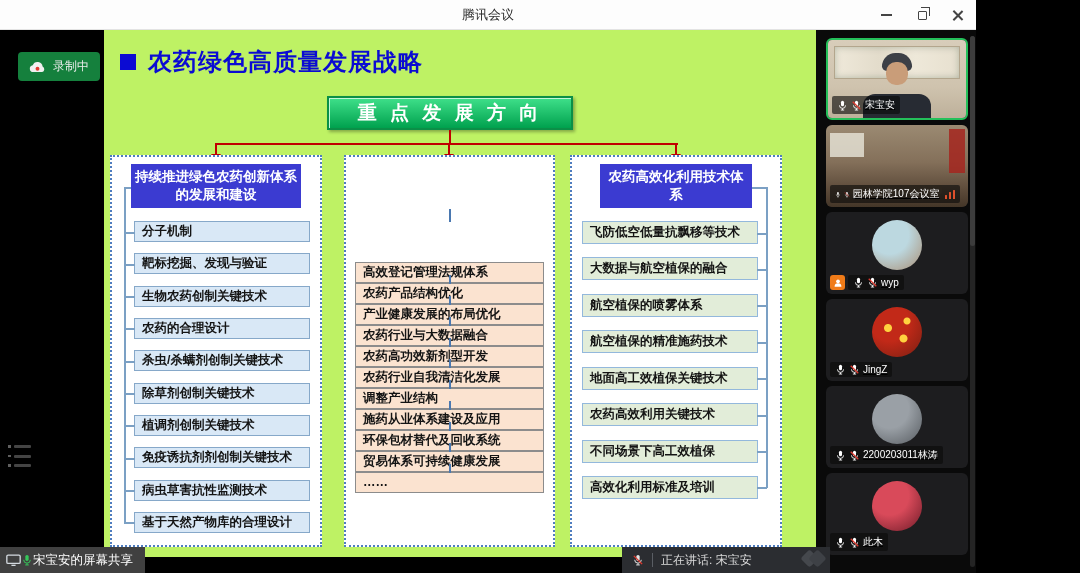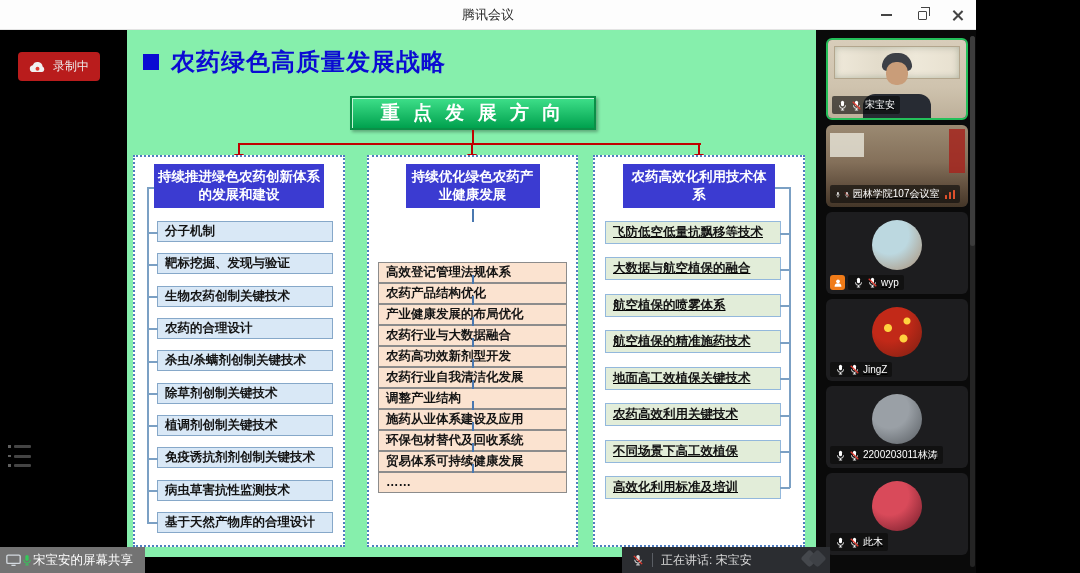--- a/index.html
+++ b/index.html
@@ -16,23 +16,23 @@
   .ic-min { width:11px; height:2px; background:#444; }
   .ic-restore { width:9px; height:9px; border:1.5px solid #444; border-radius:1px; position:relative; }
   .ic-restore::before { content:""; position:absolute; top:-4.5px; left:2.5px; width:8px; height:8px;
                         border-top:1.5px solid #444; border-right:1.5px solid #444; }
   .ic-close { position:relative; width:12px; height:12px; }
   .ic-close::before,.ic-close::after { content:""; position:absolute; left:5px; top:0; width:1.8px; height:13px; background:#444; }
   .ic-close::before { transform:rotate(45deg); } .ic-close::after { transform:rotate(-45deg); }
 
   
   .stage { position:absolute; inset:30px 0 0 0; background:#000; }
-  .slide { position:absolute; left:127px; top:0; width:813px; height:527px; background:#86efac; z-index:1; }
-
-  .rec-pill { position:absolute; left:18px; top:22px; background:#b91c1c; border-radius:4px;
+  .slide { position:absolute; left:104px; top:0; width:813px; height:527px; background:#bef264; z-index:1; }
+
+  .rec-pill { position:absolute; left:18px; top:22px; background:#15803d; border-radius:4px;
               padding:6px 11px; display:flex; align-items:center; gap:7px; z-index:5; }
   .rec-pill span { color:#ececec; font-size:12px; }
 
   .agenda { position:absolute; left:8px; top:415px; width:26px; height:22px; display:flex;
             flex-direction:column; justify-content:space-between; z-index:5; opacity:.8; }
   .agenda .row { display:flex; align-items:center; gap:3px; }
   .agenda .dot { width:2.5px; height:2.5px; background:#777; }
   .agenda .bar { width:17px; height:3px; background:#555; border-radius:1px; }
 
   
@@ -66,42 +66,42 @@
                 background:var(--header-blue); color:#fff; font-weight:bold; font-size:13.5px;
                 line-height:1.32; text-align:center; }
   .col1 .col-header { width:170px; }
   .col2 .col-header { width:134px; }
   .col3 .col-header { width:152px; }
 
   .items { position:absolute; left:0; right:0; top:64px; bottom:12px; display:flex;
            flex-direction:column; justify-content:space-between; }
   .col1 .items { left:22px; right:10px; }
   .col2 .items { left:9px;  right:9px;justify-content:center; }
-  .col3 .items { left:10px; right:22px; bottom:46px;text-decoration:underline; }
+  .col3 .items { left:10px; right:22px; bottom:46px; }
 
   .item { position:relative; height:21px; display:flex; align-items:center; padding:0 7px;
           font-size:12.5px; font-weight:bold; color:#141414; white-space:nowrap; border:1px solid #888; }
   .col3 .item { height:23px; }
   .col1 .item { background:var(--col1-item-bg); border-color:var(--col1-item-border); }
   .col2 .item { background:var(--col2-item-bg); border-color:var(--col2-item-border); }
   .col3 .item { background:var(--col3-item-bg); border-color:var(--col3-item-border); }
   .col1 .item::before { content:""; position:absolute; left:-10px; top:50%; width:10px; height:2px; background:#7ba0c4; }
   .col3 .item::after  { content:""; position:absolute; right:-10px; top:50%; width:10px; height:2px; background:#7ba0c4; }
   .col2 .item + .item::before { content:""; position:absolute; left:50%; top:-9px; width:2px; height:9px;
                                 background:#4a78b0; transform:translateX(-50%); }
   .conn-a,.conn-b { display:none; }
   .col1 .conn-a { display:block; position:absolute; left:12px; top:30px; width:12px; height:2px; background:#7ba0c4; }
   .col1 .conn-b { display:block; position:absolute; left:12px; top:30px; bottom:21px; width:2px; background:#7ba0c4; }
   .col2 .conn-a { display:block; position:absolute; left:50%; top:52px; width:2px; height:13px;
                   background:#4a78b0; transform:translateX(-50%); }
   .col3 .conn-a { display:block; position:absolute; right:12px; top:30px; width:20px; height:2px; background:#7ba0c4; }
   .col3 .conn-b { display:block; position:absolute; right:12px; top:30px; bottom:57px; width:2px; background:#7ba0c4; }
 
   
-  .share-pill { position:absolute; left:0; top:517px; height:26px; background:#737373; z-index:6;
+  .share-pill { position:absolute; left:0; top:517px; height:26px; background:#404040; z-index:6;
                 display:flex; align-items:center; padding:0 12px 0 6px; }
   .share-pill span { color:#fff; font-size:12.5px; }
   .speaking-toast { position:absolute; left:622px; top:517px; width:208px; height:26px; background:#2b2d31; z-index:6;
                     display:flex; align-items:center; gap:8px; padding:0 10px; }
   .speaking-toast .divider { width:1px; height:14px; background:#5a5e64; }
   .speaking-toast span { color:#dcdcdc; font-size:12px; white-space:nowrap; }
   .logo-diamonds { position:absolute; right:6px; top:5px; display:flex; }
   .diamond { width:13px; height:13px; background:#45484d; border-radius:3px; transform:rotate(45deg); }
   .diamond + .diamond { margin-left:-5px; background:#3e4146; }
 
@@ -226,21 +226,20 @@
               <div class="item">农药的合理设计</div>
               <div class="item">杀虫/杀螨剂创制关键技术</div>
               <div class="item">除草剂创制关键技术</div>
               <div class="item">植调剂创制关键技术</div>
               <div class="item">免疫诱抗剂剂创制关键技术</div>
               <div class="item">病虫草害抗性监测技术</div>
               <div class="item">基于天然产物库的合理设计</div>
             </div>
   </div>
           <div class="col col2">
-    <div class="col-header">持续优化绿色农药产业健康发展</div>
     <div class="conn-a"></div>
 
     <div class="items">
               <div class="item">高效登记管理法规体系</div>
               <div class="item">农药产品结构优化</div>
               <div class="item">产业健康发展的布局优化</div>
               <div class="item">农药行业与大数据融合</div>
               <div class="item">农药高功效新剂型开发</div>
               <div class="item">农药行业自我清洁化发展</div>
               <div class="item">调整产业结构</div>

